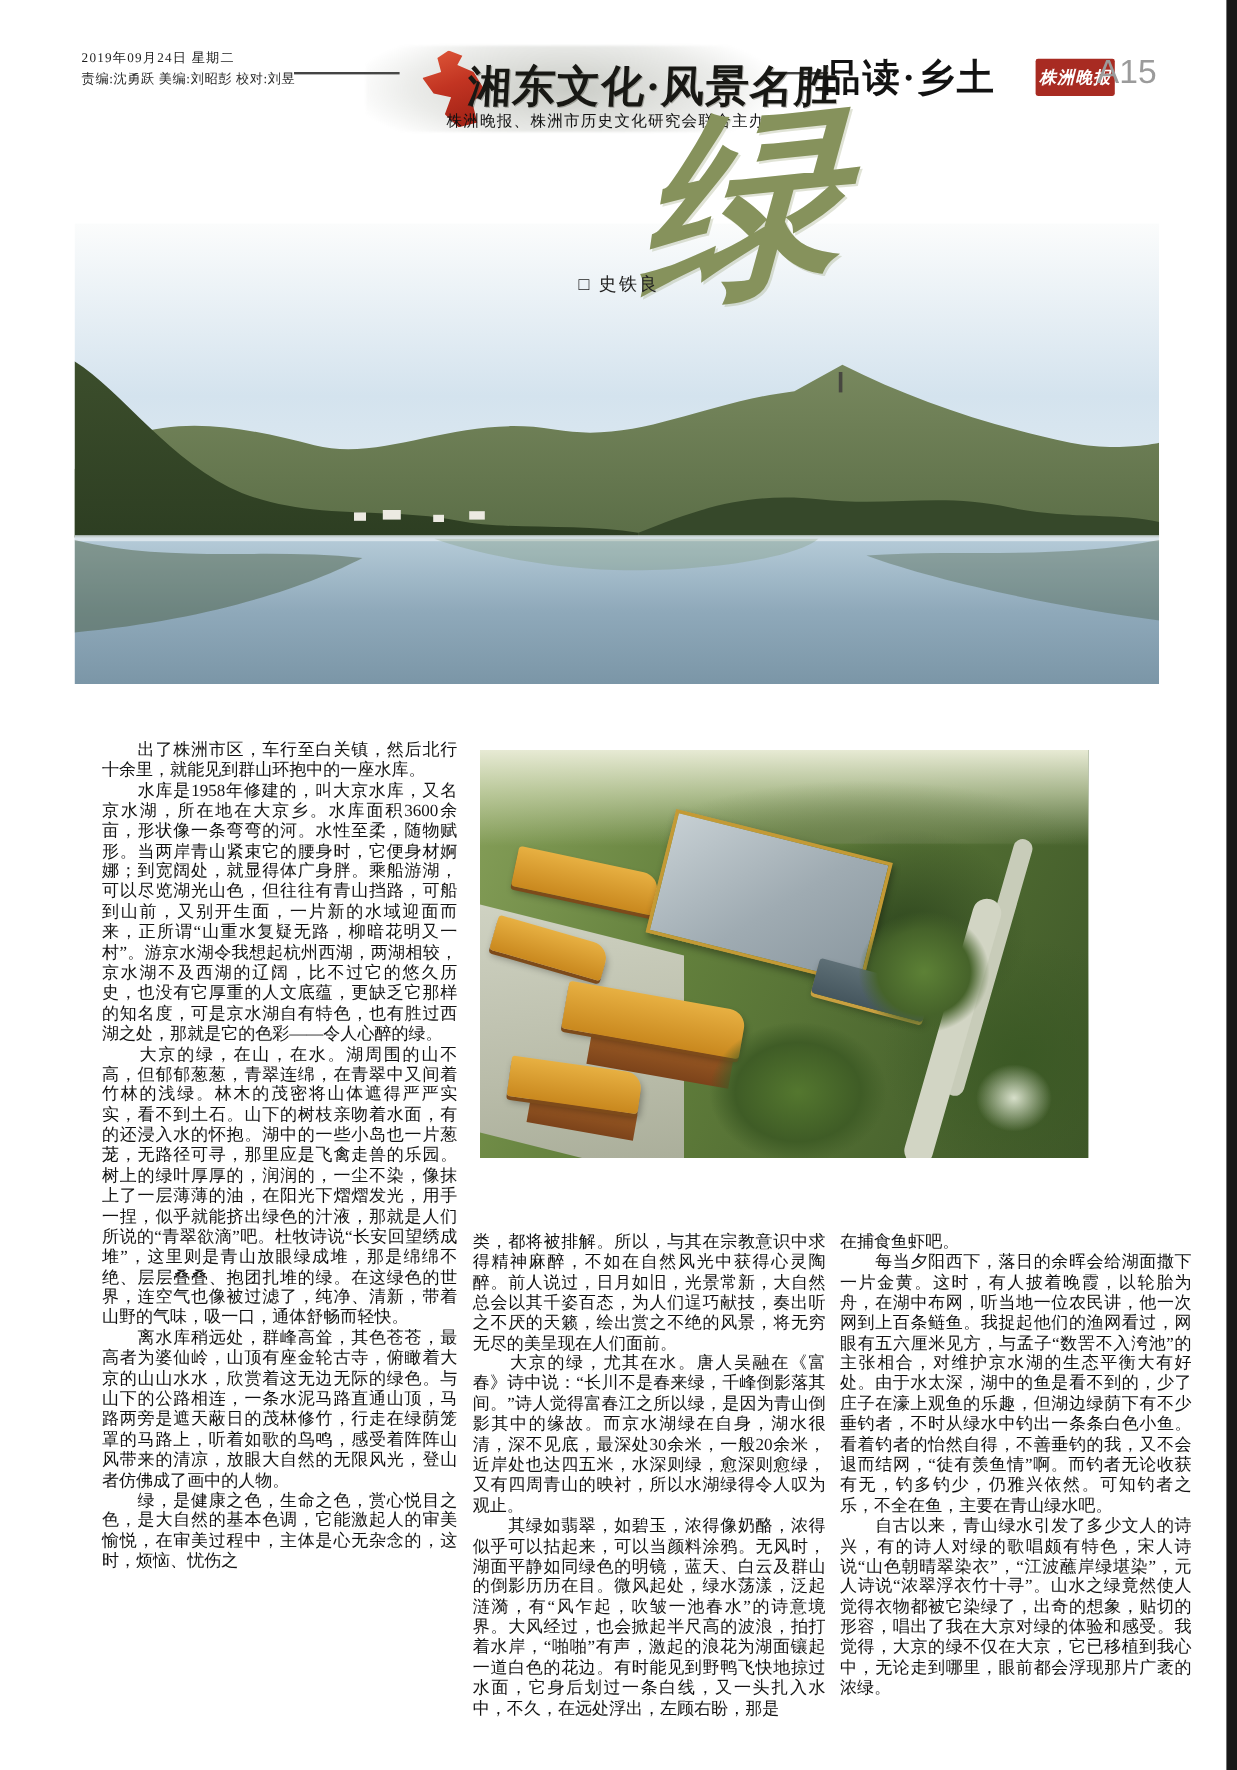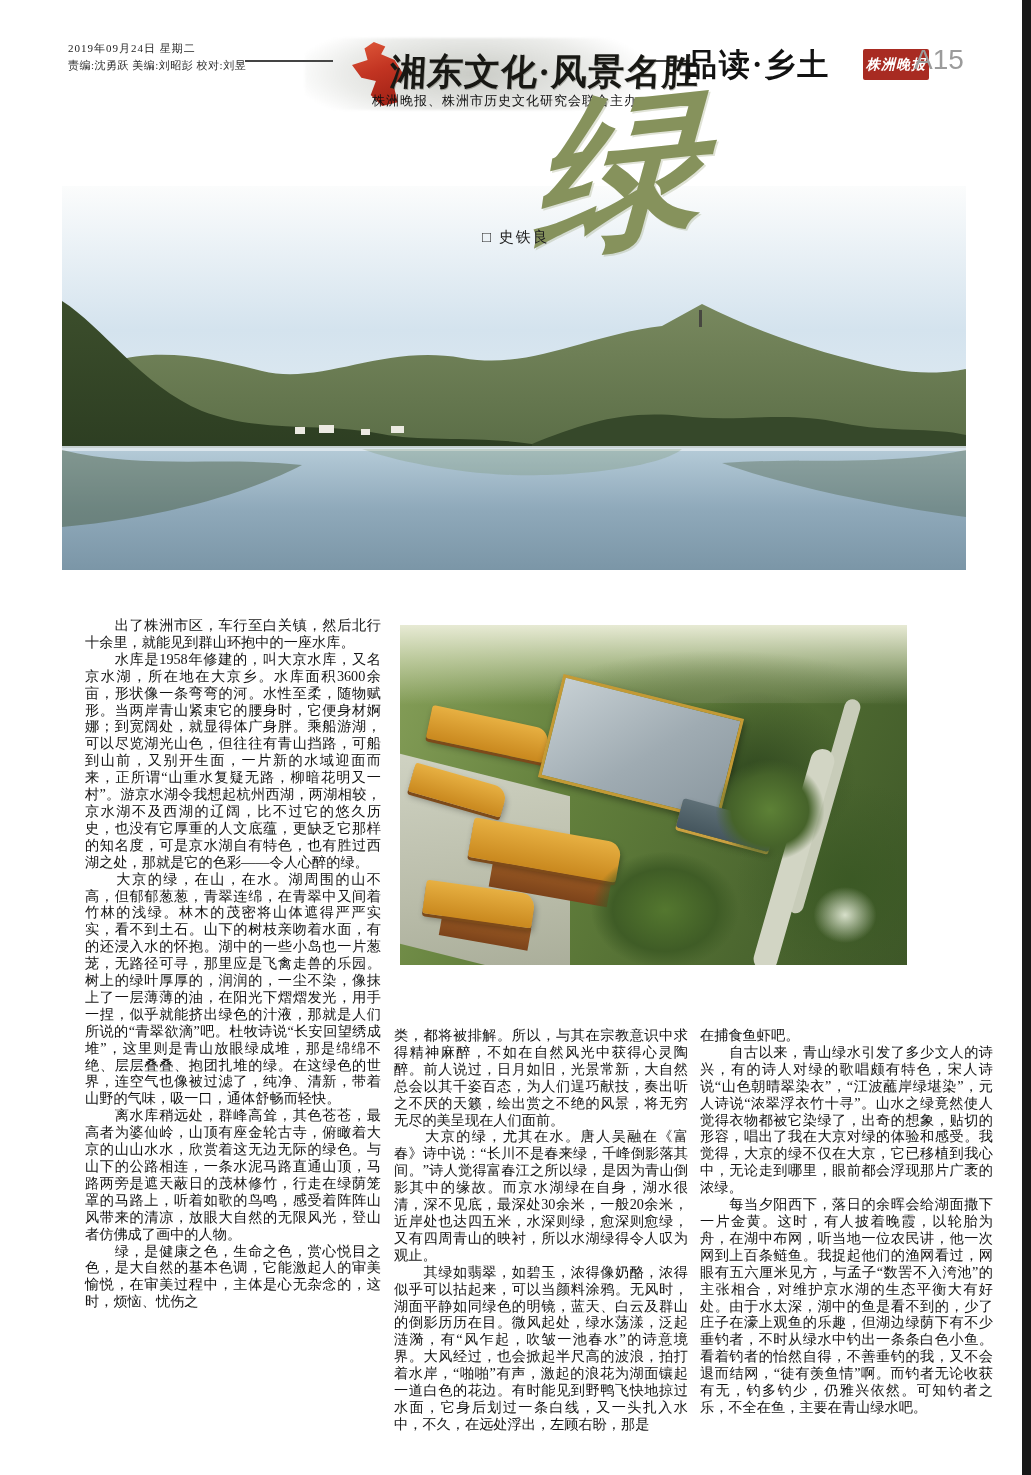--- a/index.html
+++ b/index.html
@@ -169,18 +169,18 @@
       <p>　　离水库稍远处，群峰高耸，其色苍苍，最高者为婆仙岭，山顶有座金轮古寺，俯瞰着大京的山山水水，欣赏着这无边无际的绿色。与山下的公路相连，一条水泥马路直通山顶，马路两旁是遮天蔽日的茂林修竹，行走在绿荫笼罩的马路上，听着如歌的鸟鸣，感受着阵阵山风带来的清凉，放眼大自然的无限风光，登山者仿佛成了画中的人物。</p>
       <p>　　绿，是健康之色，生命之色，赏心悦目之色，是大自然的基本色调，它能激起人的审美愉悦，在审美过程中，主体是心无杂念的，这时，烦恼、忧伤之</p>
     </div>
   <div class="textcol col-middle">
       <p>类，都将被排解。所以，与其在宗教意识中求得精神麻醉，不如在自然风光中获得心灵陶醉。前人说过，日月如旧，光景常新，大自然总会以其千姿百态，为人们逞巧献技，奏出听之不厌的天籁，绘出赏之不绝的风景，将无穷无尽的美呈现在人们面前。</p>
       <p>　　大京的绿，尤其在水。唐人吴融在《富春》诗中说：“长川不是春来绿，千峰倒影落其间。”诗人觉得富春江之所以绿，是因为青山倒影其中的缘故。而京水湖绿在自身，湖水很清，深不见底，最深处30余米，一般20余米，近岸处也达四五米，水深则绿，愈深则愈绿，又有四周青山的映衬，所以水湖绿得令人叹为观止。</p>
       <p>　　其绿如翡翠，如碧玉，浓得像奶酪，浓得似乎可以拈起来，可以当颜料涂鸦。无风时，湖面平静如同绿色的明镜，蓝天、白云及群山的倒影历历在目。微风起处，绿水荡漾，泛起涟漪，有“风乍起，吹皱一池春水”的诗意境界。大风经过，也会掀起半尺高的波浪，拍打着水岸，“啪啪”有声，激起的浪花为湖面镶起一道白色的花边。有时能见到野鸭飞快地掠过水面，它身后划过一条白线，又一头扎入水中，不久，在远处浮出，左顾右盼，那是</p>
     </div>
   <div class="textcol col-right">
       <p>在捕食鱼虾吧。</p>
+      <p>　　每当夕阳西下，落日的余晖会给湖面撒下一片金黄。这时，有人披着晚霞，以轮胎为舟，在湖中布网，听当地一位农民讲，他一次网到上百条鲢鱼。我捉起他们的渔网看过，网眼有五六厘米见方，与孟子“数罟不入洿池”的主张相合，对维护京水湖的生态平衡大有好处。由于水太深，湖中的鱼是看不到的，少了庄子在濠上观鱼的乐趣，但湖边绿荫下有不少垂钓者，不时从绿水中钓出一条条白色小鱼。看着钓者的怡然自得，不善垂钓的我，又不会退而结网，“徒有羡鱼情”啊。而钓者无论收获有无，钓多钓少，仍雅兴依然。可知钓者之乐，不全在鱼，主要在青山绿水吧。</p>
       <p>　　自古以来，青山绿水引发了多少文人的诗兴，有的诗人对绿的歌唱颇有特色，宋人诗说“山色朝晴翠染衣”，“江波蘸岸绿堪染”，元人诗说“浓翠浮衣竹十寻”。山水之绿竟然使人觉得衣物都被它染绿了，出奇的想象，贴切的形容，唱出了我在大京对绿的体验和感受。我觉得，大京的绿不仅在大京，它已移植到我心中，无论走到哪里，眼前都会浮现那片广袤的浓绿。</p>
-      <p>　　每当夕阳西下，落日的余晖会给湖面撒下一片金黄。这时，有人披着晚霞，以轮胎为舟，在湖中布网，听当地一位农民讲，他一次网到上百条鲢鱼。我捉起他们的渔网看过，网眼有五六厘米见方，与孟子“数罟不入洿池”的主张相合，对维护京水湖的生态平衡大有好处。由于水太深，湖中的鱼是看不到的，少了庄子在濠上观鱼的乐趣，但湖边绿荫下有不少垂钓者，不时从绿水中钓出一条条白色小鱼。看着钓者的怡然自得，不善垂钓的我，又不会退而结网，“徒有羡鱼情”啊。而钓者无论收获有无，钓多钓少，仍雅兴依然。可知钓者之乐，不全在鱼，主要在青山绿水吧。</p>
     </div>
 
   <div class="edge-bar"></div>
 </div>
 
 </body></html>

